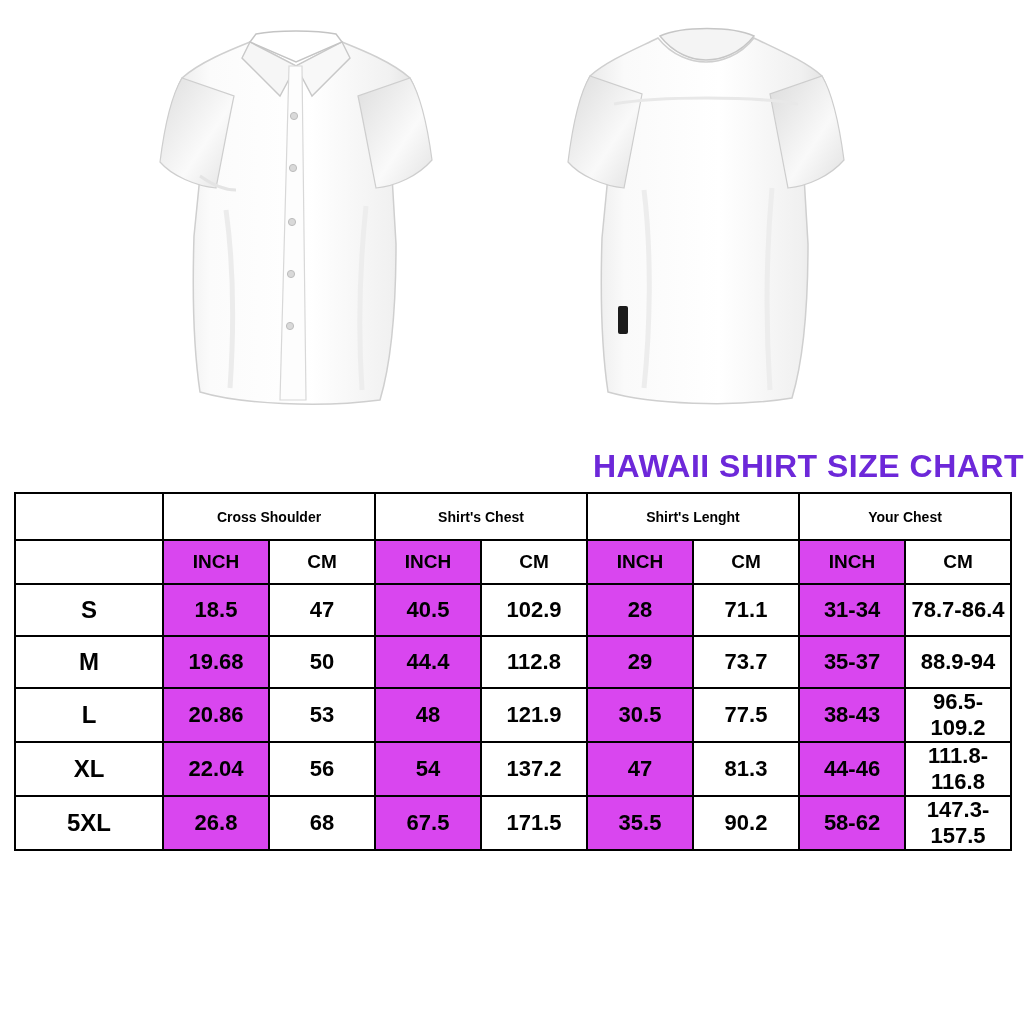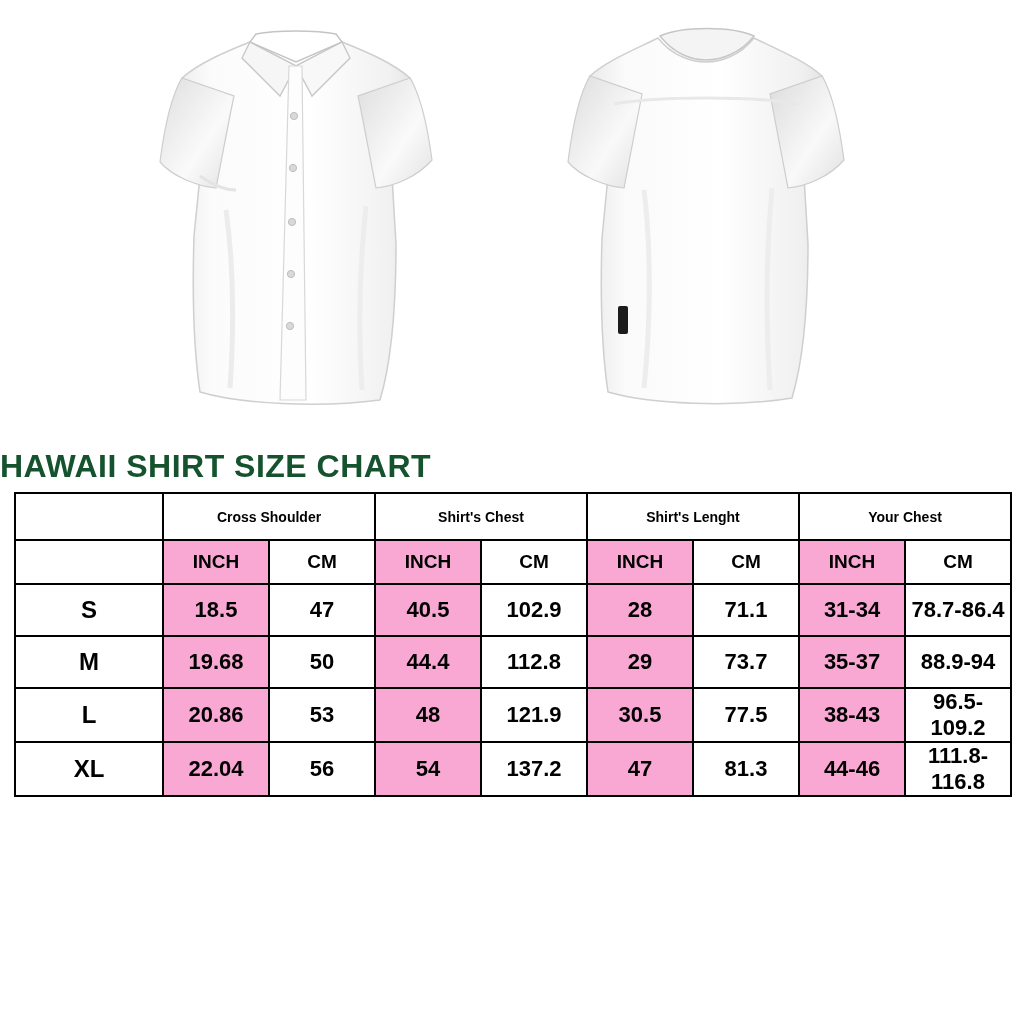--- a/index.html
+++ b/index.html
@@ -38,25 +38,25 @@
   .shirt-back  { left: 540px; }
 
   .shirt svg { display: block; }
 
   
   .chart-title {
     position: absolute;
     top: 448px;
     left: 0;
     width: 1024px;
-    text-align: left;
+    text-align: right;
     font-size: 32px;
     font-weight: bold;
     letter-spacing: 0.5px;
-    color: #14532d;
+    color: #6d28d9;
   }
 
   
   .table-wrap {
     position: absolute;
     top: 492px;
     left: 14px;
     width: 996px;
   }
   table.size-chart {
@@ -86,21 +86,21 @@
     font-size: 19px;
   }
   tr.data-row td {
     height: 50px;
     font-size: 22px;
   }
   tr.data-row td.size-cell {
     font-size: 24px;
   }
   td.hl, th.hl {
-    background: #f9a8d4;
+    background: #d946ef;
     margin-left: 39px;
   }
   td.small {
     font-size: 17px;
     border-radius: 21px;
   }
   .blank-cell { border: 2px solid #000000; }
 </style>
 </head>
 <body>
@@ -255,17 +255,28 @@
           <td class="size-cell">XL</td>
           <td class="hl">22.04</td>
           <td>56</td>
           <td class="hl">54</td>
           <td>137.2</td>
           <td class="hl">47</td>
           <td>81.3</td>
           <td class="hl">44-46</td>
           <td class="small">111.8-116.8</td>
         </tr>
+        <tr class="data-row">
+          <td class="size-cell">5XL</td>
+          <td class="hl">26.8</td>
+          <td>68</td>
+          <td class="hl">67.5</td>
+          <td>171.5</td>
+          <td class="hl">35.5</td>
+          <td>90.2</td>
+          <td class="hl">58-62</td>
+          <td class="small">147.3-157.5</td>
+        </tr>
       </tbody>
     </table>
   </div>
 
 </div>
 
 </body></html>

